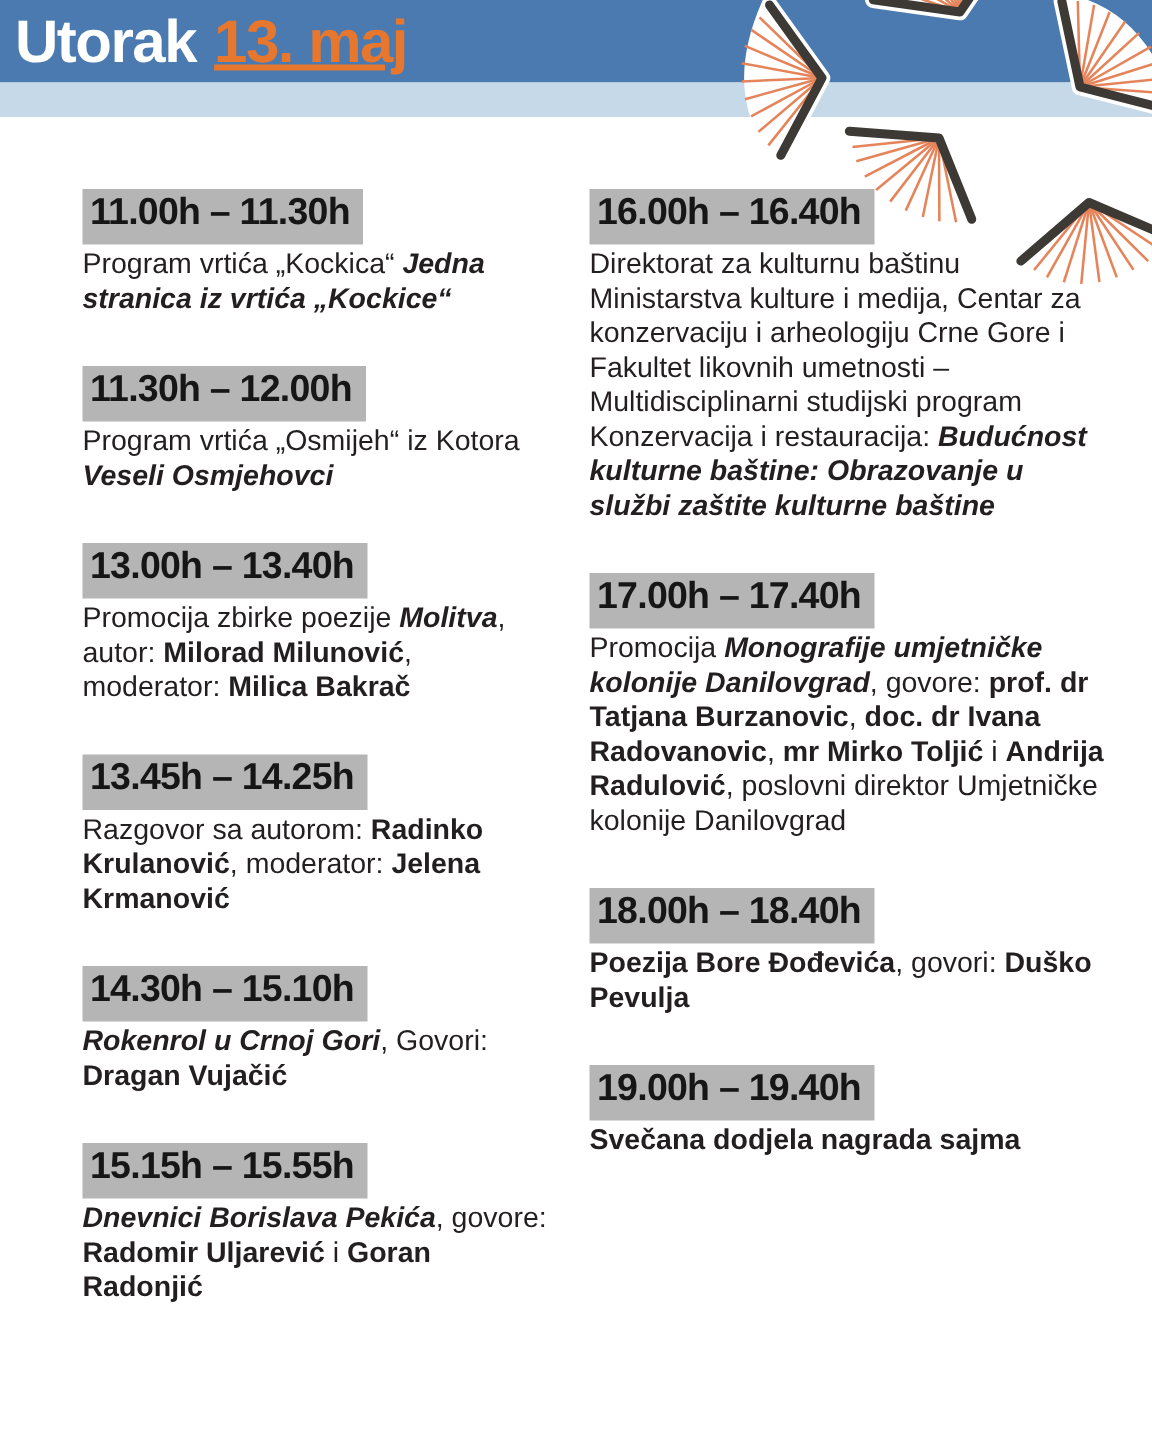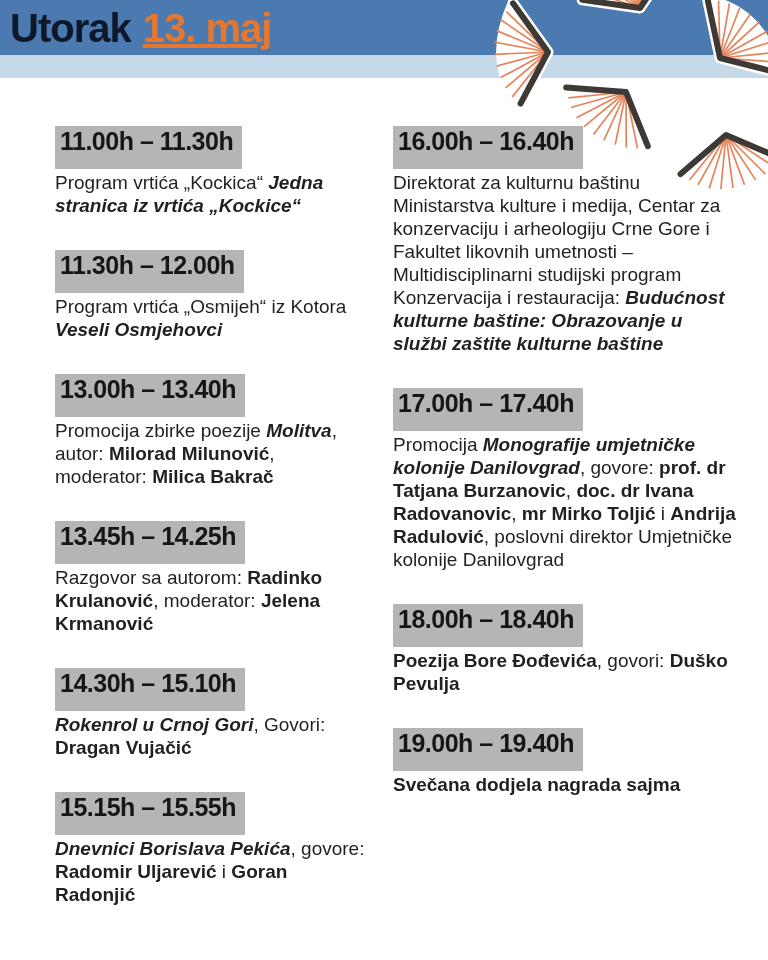--- a/index.html
+++ b/index.html
@@ -15,21 +15,21 @@
   
   .band{
     position:absolute;top:0;left:0;width:768px;height:55px;
     background:var(--band,#4a7ab0);
   }
   .band h1{
     margin:0;padding:2px 0 0 10px;
     font-size:40px;font-weight:700;letter-spacing:-1px;
     line-height:52px;color:#ffffff;
   }
-  .band .day{color:#0f172a;}
+  .band .day{color:#ffffff;}
   .band .date{color:var(--date,#e8772e);margin-left:12px;text-decoration:underline;}
   .strip{
     position:absolute;top:55px;left:0;width:768px;height:23px;
     background:var(--strip,#c5d9e9);
   }
   
   .books{
     position:absolute;top:0;right:0;width:260px;height:145px;
     overflow:visible;pointer-events:none;
   }
@@ -37,21 +37,21 @@
   .col{position:absolute;top:126px;}
   .col-left{left:55px;width:314px;}
   .col-right{left:393px;width:347px;}
   .entry{margin:0 0 33px 0;}
   .time{
     display:inline-block;
     background:var(--timebg,#b5b5b5);
     color:#161616;
     font-weight:700;font-size:25px;line-height:31px;
     letter-spacing:-0.5px;
-    padding:0 9px 12px 5px;
+    padding:0 9px 6px 5px;
   }
   .desc{
     margin:2px 0 0 0;
     font-size:19px;line-height:23px;
   }
   .seg-regular{font-weight:400;font-style:normal;}
   .seg-bold{font-weight:700;font-style:normal;}
   .seg-bold-italic{font-weight:700;font-style:italic;}
 </style>
 </head>

